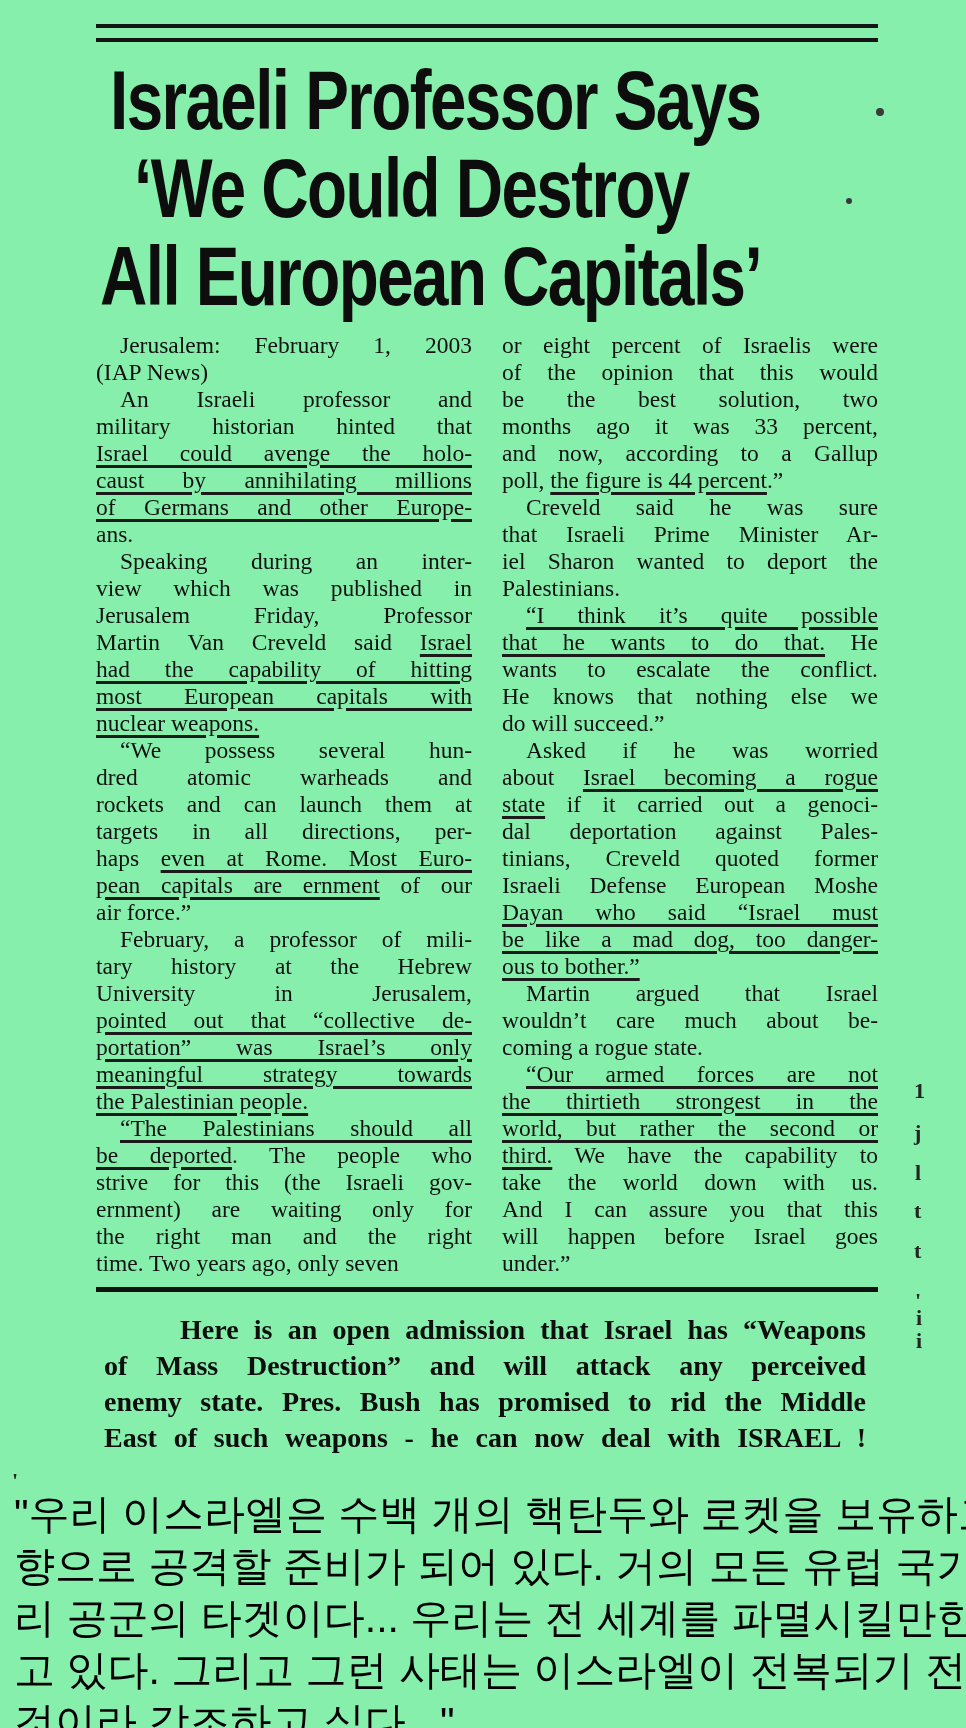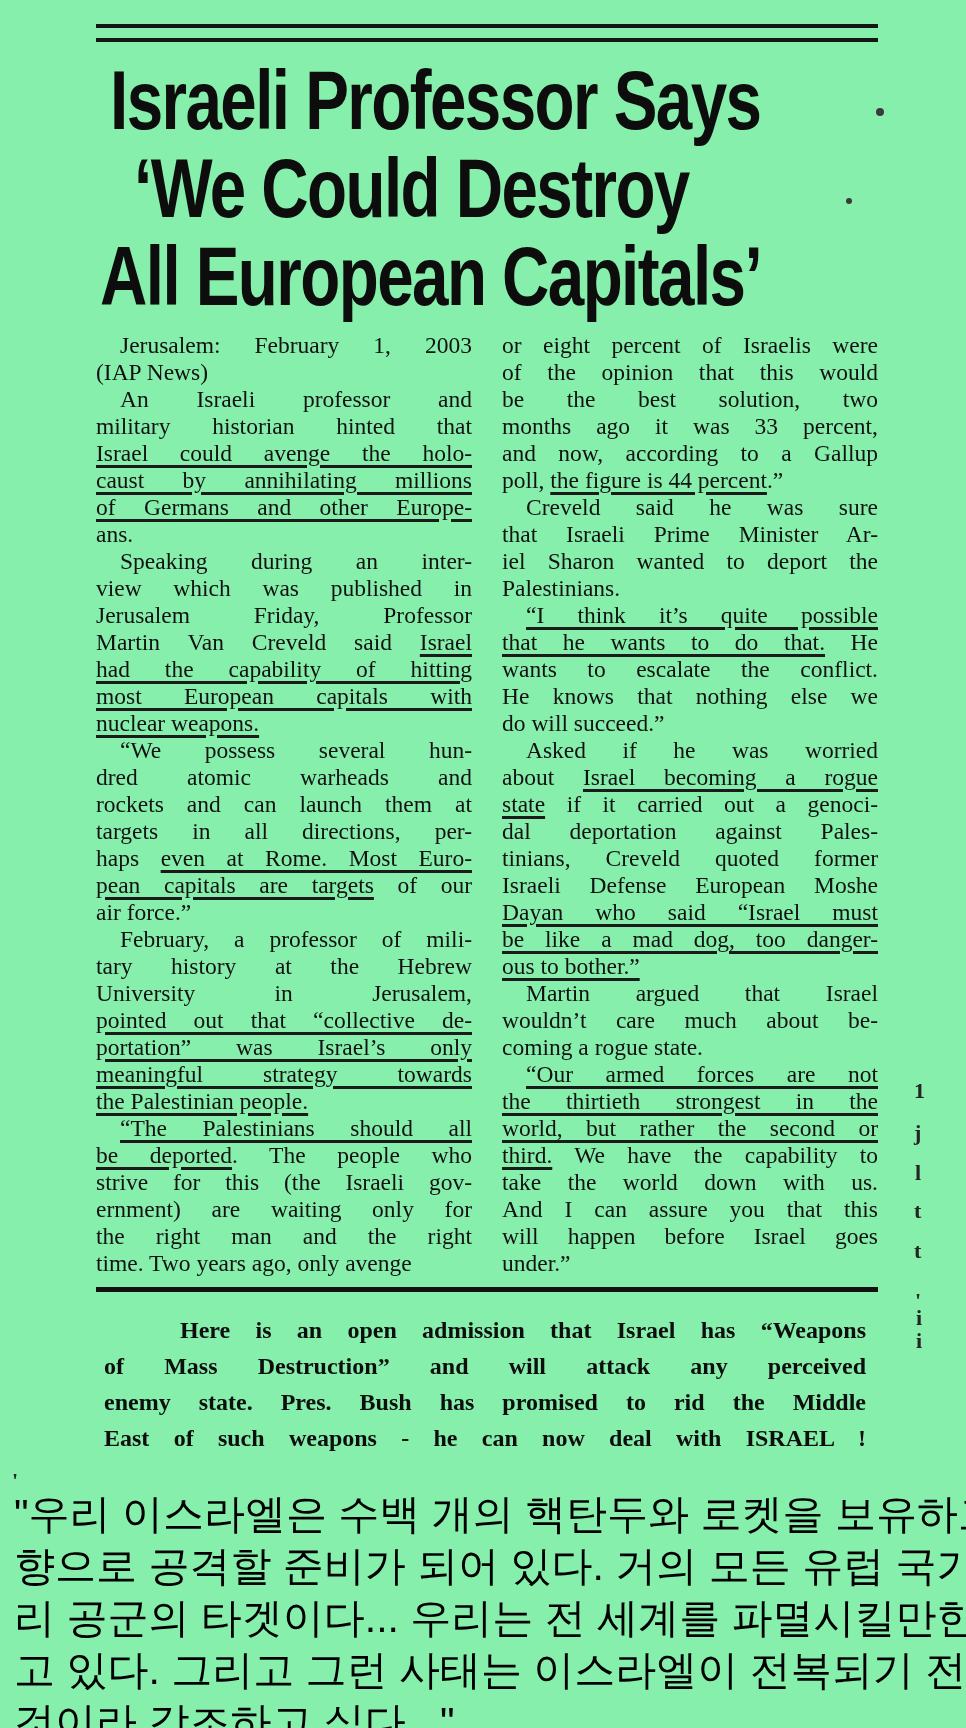--- a/index.html
+++ b/index.html
@@ -15,21 +15,21 @@
   .hl2{margin-left:38px;}
   .hl3{margin-left:4px;}
   .cols{display:flex;gap:30px;margin-top:12px;font-size:23.5px;color:#121212;}
   .col{width:378px;}
   .ln{line-height:27px;text-align:justify;text-align-last:justify;}
   .ln.end{text-align-last:left;}
   .ln.in{text-indent:24px;}
   .u{text-decoration:underline;text-decoration-thickness:2.5px;text-underline-offset:4px;
      text-decoration-color:#1b1b1b;}
   .divider{height:5px;background:#121212;margin-top:10px;}
-  .caption{margin:20px 12px 0 8px;font-weight:bold;font-size:24px;color:#0e0e0e;}
+  .caption{margin:20px 12px 0 8px;font-weight:bold;font-size:28px;color:#0e0e0e;}
   .cap{line-height:36px;text-align:justify;text-align-last:justify;}
   .cap.in{text-indent:76px;}
   .korean{position:absolute;left:14px;top:1488px;width:946px;
           font-family:"Liberation Sans",sans-serif;font-size:41px;color:#000;}
   .kln{line-height:52px;white-space:nowrap;}
   .frag{position:absolute;font-family:"Liberation Serif",serif;font-weight:bold;
         font-size:22px;color:#242424;}
   .speck{position:absolute;background:#3a3a3a;border-radius:50%;}
 </style>
 </head>
@@ -63,35 +63,35 @@
           <div class="ln"><span>Jerusalem Friday, Professor</span></div>
           <div class="ln"><span>Martin Van Creveld said </span><span class="u">Israel</span></div>
           <div class="ln"><span class="u">had the capability of hitting</span></div>
           <div class="ln"><span class="u">most European capitals with</span></div>
           <div class="ln end"><span class="u">nuclear weapons.</span></div>
           <div class="ln in"><span>“We possess several hun-</span></div>
           <div class="ln"><span>dred atomic warheads and</span></div>
           <div class="ln"><span>rockets and can launch them at</span></div>
           <div class="ln"><span>targets in all directions, per-</span></div>
           <div class="ln"><span>haps </span><span class="u">even at Rome. Most Euro-</span></div>
-          <div class="ln"><span class="u">pean capitals are targets</span><span> of our</span></div>
+          <div class="ln"><span class="u">pean capitals are ernment</span><span> of our</span></div>
           <div class="ln end"><span>air force.”</span></div>
           <div class="ln in"><span>February, a professor of mili-</span></div>
           <div class="ln"><span>tary history at the Hebrew</span></div>
           <div class="ln"><span>University in Jerusalem,</span></div>
           <div class="ln"><span class="u">pointed out that “collective de-</span></div>
           <div class="ln"><span class="u">portation” was Israel’s only</span></div>
           <div class="ln"><span class="u">meaningful strategy towards</span></div>
           <div class="ln end"><span class="u">the Palestinian people.</span></div>
           <div class="ln in"><span class="u">“The Palestinians should all</span></div>
           <div class="ln"><span class="u">be deported</span><span>. The people who</span></div>
           <div class="ln"><span>strive for this (the Israeli gov-</span></div>
           <div class="ln"><span>ernment) are waiting only for</span></div>
           <div class="ln"><span>the right man and the right</span></div>
-          <div class="ln end"><span>time. Two years ago, only avenge</span></div>
+          <div class="ln end"><span>time. Two years ago, only seven</span></div>
         </div>
       <div class="col">
           <div class="ln"><span>or eight percent of Israelis were</span></div>
           <div class="ln"><span>of the opinion that this would</span></div>
           <div class="ln"><span>be the best solution, two</span></div>
           <div class="ln"><span>months ago it was 33 percent,</span></div>
           <div class="ln"><span>and now, according to a Gallup</span></div>
           <div class="ln end"><span>poll, </span><span class="u">the figure is 44 percent</span><span>.”</span></div>
           <div class="ln in"><span>Creveld said he was sure</span></div>
           <div class="ln"><span>that Israeli Prime Minister Ar-</span></div>

